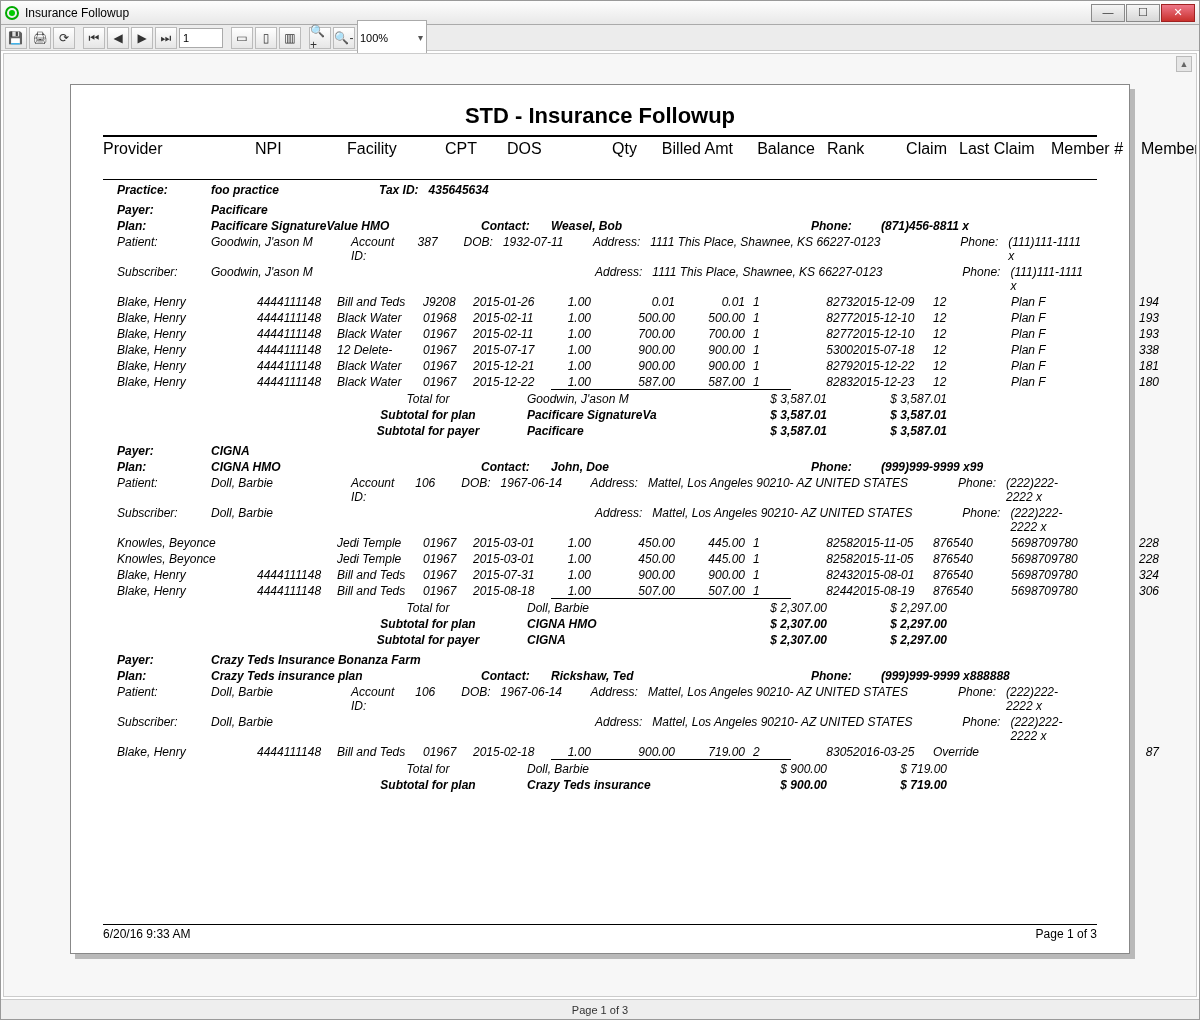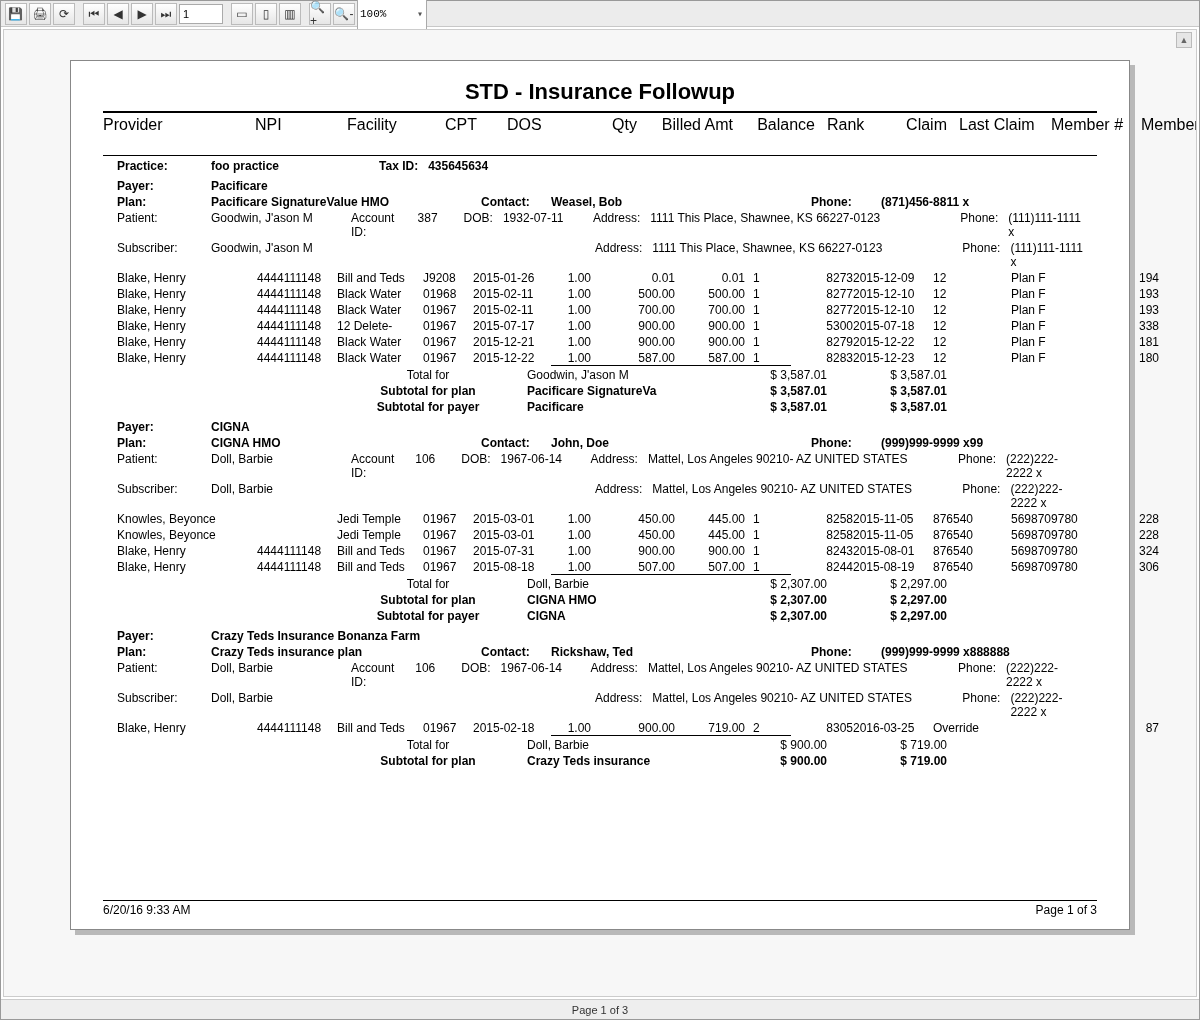--- a/index.html
+++ b/index.html
@@ -9,45 +9,54 @@
 .titlebar .app-icon { width:14px; height:14px; border:2px solid #0a0; border-radius:50%; margin-right:6px; position:relative;}
 .titlebar .app-icon::after{content:"";position:absolute;top:2px;left:2px;width:6px;height:6px;background:#0c0;border-radius:50%;}
 .titlebar .title { font-size:12px; }
 .titlebar .win-btns { margin-left:auto; display:flex; gap:1px;}
 .titlebar .wb{ width:34px;height:18px;border:1px solid #8a8a8a;background:linear-gradient(#f5f5f5,#d7d7d7); display:flex;align-items:center;justify-content:center;font-size:11px;line-height:1;color:#333;}
 .titlebar .wb.close{background:linear-gradient(#e78,#c9302c);color:#fff;border-color:#a02222;}
 .toolbar { height:26px; background:#ececec; border-bottom:1px solid #c8c8c8; display:flex; align-items:center; padding:2px 4px; gap:2px;}
 .tb-btn{ width:22px;height:22px;border:1px solid #bbb;background:linear-gradient(#fff,#e6e6e6);display:flex;align-items:center;justify-content:center;font-size:12px;color:#333;}
 .tb-sep{ width:4px;height:22px;}
 .tb-input{ height:20px;border:1px solid #aaa;padding:0 3px;font-size:11px;}
-.tb-zoom{ width:70px;height:36px;border:1px solid #aaa;background:#fff;display:flex;align-items:center;padding:0 2px;font-size:11px;position:relative;font-family:Liberation Mono, monospace;}
+.tb-zoom{ width:70px;height:36px;border:1px solid #aaa;background:#fff;display:flex;align-items:center;padding:0 2px;font-size:11px;position:relative;}
 .tb-zoom::after{content:"▾";position:absolute;right:3px;font-size:10px;color:#555;}
 .viewer{ flex:1; background:#f7f7f7; border:1px solid #ccc; margin:2px; overflow:auto; position:relative;}
 .page-wrap{ padding:30px 40px 60px;}
 .paper{ width:1060px; min-height:870px; background:#fff; border:1px solid #888; box-shadow:5px 5px 0 rgba(0,0,0,0.25); margin:0 auto; padding:18px 32px 18px 32px; position:relative;}
 .statusbar{ height:20px; background:#eee; border-top:1px solid #ccc; text-align:center; font-size:11px; line-height:20px;color:#333;}
 .scroll-up{position:absolute;top:2px;right:4px;width:16px;height:16px;background:#e6e6e6;border:1px solid #bbb;display:flex;align-items:center;justify-content:center;font-size:9px;color:#666;}
 h1.rpt-title{ font-size:22px; font-weight:bold; text-align:center; margin-bottom:6px;}
 .hdr-row{ border-top:2px solid #000; border-bottom:1px solid #000; padding:3px 0; }
 .cols{ display:grid; grid-template-columns: 140px 80px 86px 50px 78px 40px 84px 70px 46px 62px 80px 78px 90px 58px; font-weight:normal; font-size:16px;gap:12px;}
-.section{ padding:2px 14px;}
+.section{ padding:2px 14px;font-style:italic;}
 .line{ display:flex; gap:10px; padding:1px 0; font-size:12px;}
 .bold{font-weight:bold;}
 .label{min-width:84px;}
 .rows{ display:grid; grid-template-columns: 140px 80px 86px 50px 78px 40px 84px 70px 46px 62px 80px 78px 90px 58px; font-size:12px; padding:1px 0;}
 .ra{text-align:right;}
 .totals{display:grid;grid-template-columns: 220px 190px 170px 130px 120px; font-size:12px;padding:1px 0;}
 .totals .lbl{text-align:center;padding-right:8px;}
 .footer{ position:absolute; bottom:12px; left:32px; right:32px; display:flex; justify-content:space-between; border-top:1px solid #000; padding-top:2px; font-size:12px;}
 .thin-under{border-bottom:1px solid #000;}
 </style>
 </head>
 <body>
 
 <div class="window">
+  <div class="titlebar">
+    <div class="app-icon"></div>
+    <div class="title">Insurance Followup</div>
+    <div class="win-btns">
+      <div class="wb">—</div>
+      <div class="wb">☐</div>
+      <div class="wb close">✕</div>
+    </div>
+  </div>
 
   <div class="toolbar">
     <div class="tb-btn">💾</div>
     <div class="tb-btn">🖨</div>
     <div class="tb-btn">⟳</div>
     <div class="tb-sep"></div>
     <div class="tb-btn">⏮</div>
     <div class="tb-btn">◀</div>
     <div class="tb-btn">▶</div>
     <div class="tb-btn">⏭</div>

